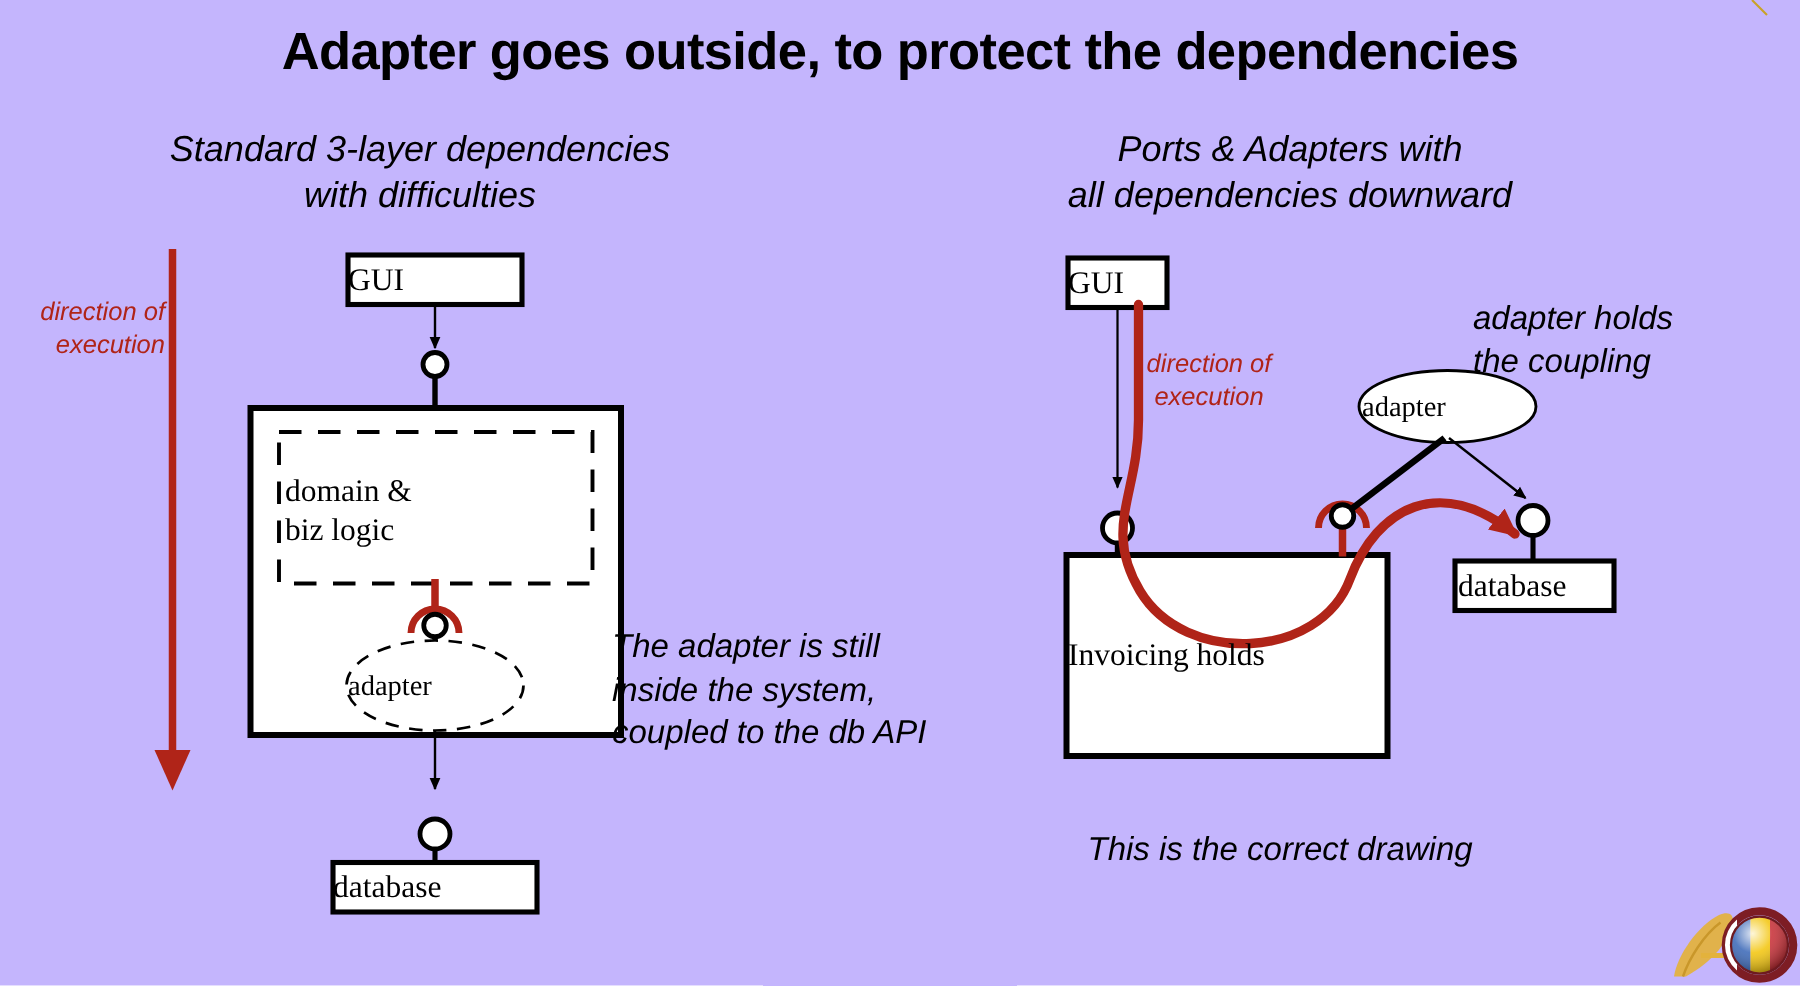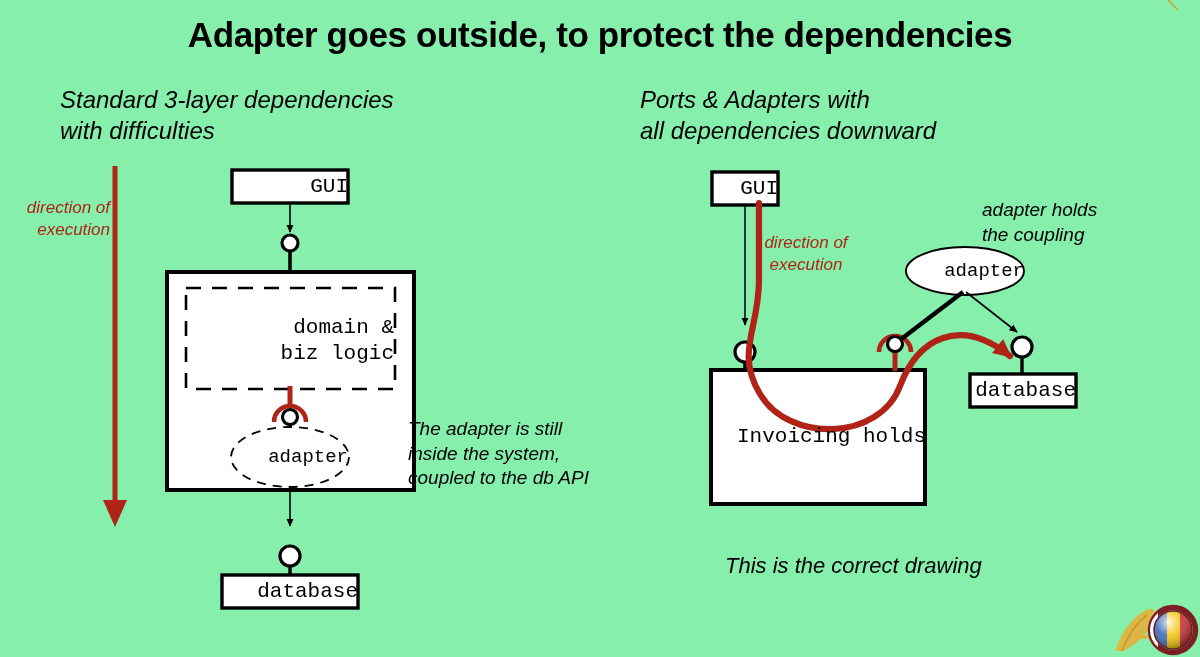--- a/index.html
+++ b/index.html
@@ -12,21 +12,21 @@
     width: 1200px;
     height: 657px;
     overflow: hidden;
     font-family: "Liberation Sans", sans-serif;
     color: #000000;
   }
   #slide {
     position: relative;
     width: 1200px;
     height: 657px;
-    background: #86efac;
+    background: #c4b5fd;
   }
   #slide svg {
     position: absolute;
     left: 0;
     top: 0;
   }
   .slide-title {
     position: absolute;
     left: 0;
     top: 16px;
@@ -38,31 +38,32 @@
     letter-spacing: -0.4px;
     line-height: 1.1;
     color: #000000;
   }
   .subhead {
     position: absolute;
     font-family: "Liberation Sans", sans-serif;
     font-style: italic;
     font-size: 24px;
     line-height: 1.28;
+    text-align: center;
     color: #000000;
     white-space: pre-line;
   }
   #subhead-left  { left: 60px;  top: 85px; width: 440px; }
   #subhead-right { left: 640px; top: 85px; width: 440px; }
 
   .note {
     position: absolute;
     font-family: "Liberation Sans", sans-serif;
     font-style: italic;
-    font-size: 19px;
+    font-size: 22px;
     line-height: 1.3;
     color: #000000;
     white-space: pre-line;
   }
   .note-red {
     position: absolute;
     font-family: Liberation Sans, sans-serif;
     font-style: italic;
     font-size: 17px;
     line-height: 1.28;
@@ -72,24 +73,24 @@
   }
   #dir-left  { left: 2px;  top: 197px; width: 108px; }
   #dir-right { left: 752px; top: 232px; width: 108px; text-align: center; }
 
   #note-adapter-inside { left: 408px; top: 417px; width: 215px; }
   #note-adapter-holds  { left: 982px; top: 198px; width: 215px; }
   #note-correct        { left: 697px; top: 552px; width: 320px; font-size: 22px; margin-left: 28px; }
 
   .boxlabel {
     position: absolute;
-    font-family: Liberation Mono, monospace;
+    font-family: Liberation Serif, serif;
     font-size: 21px;
     color: #000000;
-    text-align: right;
+    text-align: left;
     white-space: pre-line;
     line-height: 1.22;
   }
   #label-gui-left       { left: 232px; top: 174px; width: 116px; }
   #label-domain         { left: 190px; top: 315px; width: 204px; }
   #label-adapter-left   { left: 232px; top: 446px; width: 116px; font-size: 19px; }
   #label-database-left  { left: 222px; top: 579px; width: 136px; }
   #label-gui-right      { left: 712px; top: 176px; width: 66px; }
   #label-invoicing      { left: 712px; top: 424px; width: 214px; }
   #label-adapter-right  { left: 908px; top: 260px; width: 116px; font-size: 19px; }

